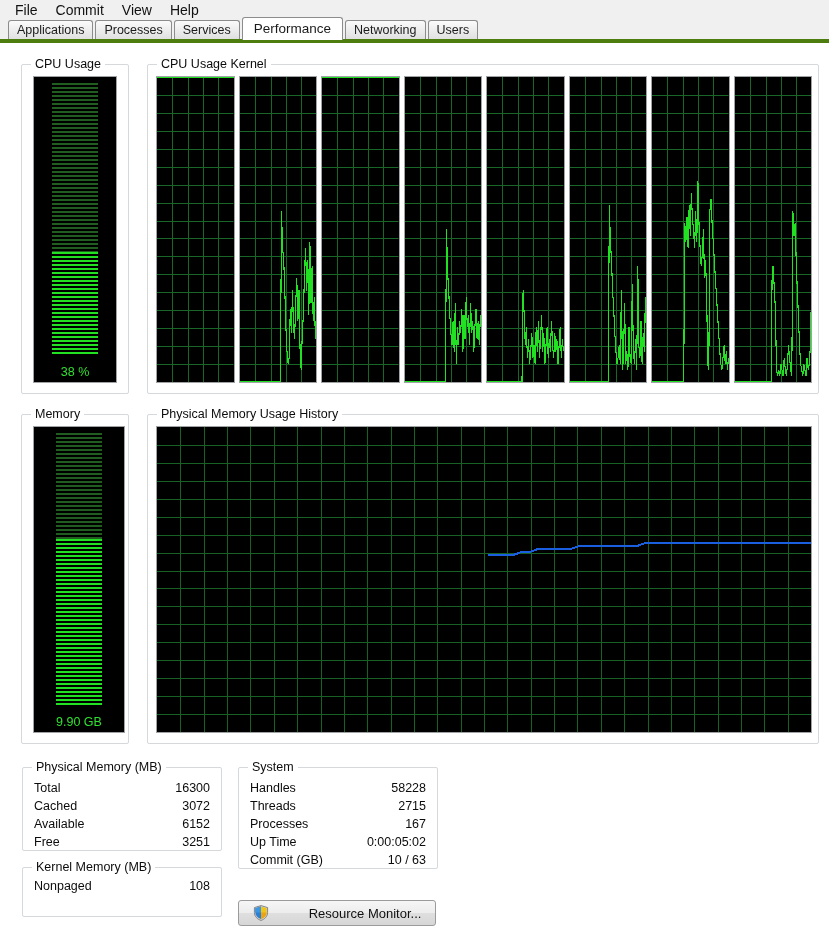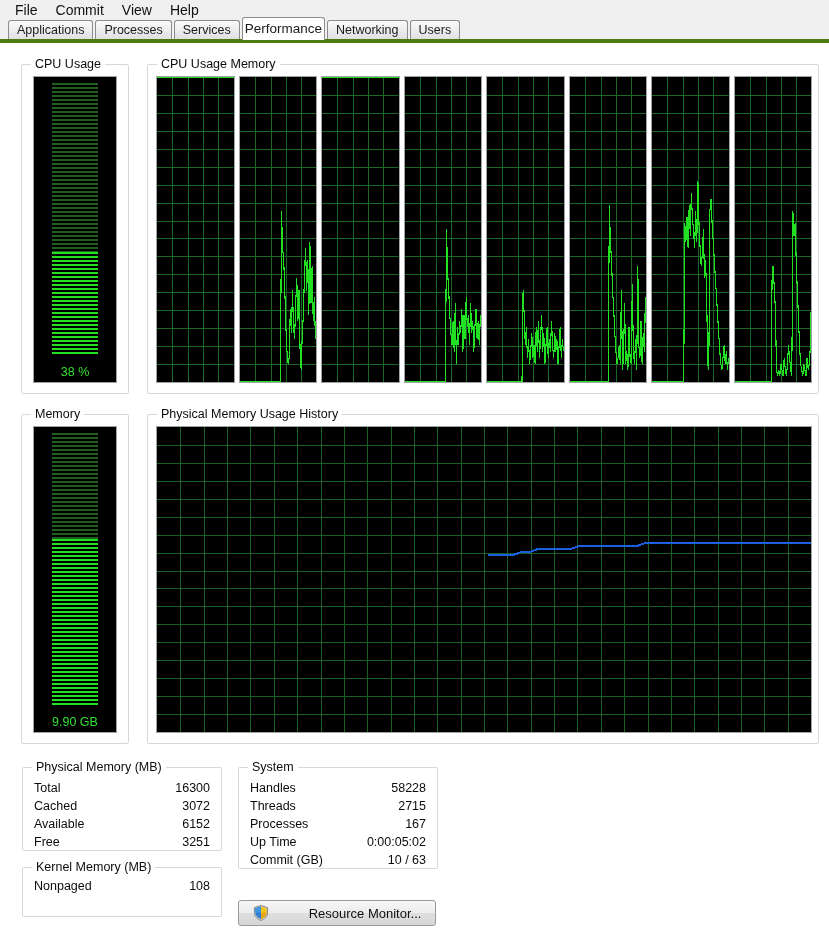--- a/index.html
+++ b/index.html
@@ -60,21 +60,21 @@
     position: relative;
     box-sizing: border-box;
   }
   .tab.selected {
     height: 23px;
     line-height: 22px;
     background: #ffffff;
     z-index: 5;
     margin-bottom: -1px;
     font-size: 13.5px;
-    padding: 0 2px;
+    padding: 0 11px;
   }
 
   
   #client {
     position: absolute;
     left: 0;
     top: 44px;
     width: 829px;
     height: 892px;
     background: #ffffff;
@@ -203,31 +203,31 @@
       <div class="meter-track" style="width:46px; height:272px;">
         <div class="meter-dim" style="height:62%;"></div>
         <div class="meter-lit" style="height:38%;"></div>
       </div>
       <div class="meter-label">38 %</div>
     </div>
   </div>
 
   <div class="group" style="left:21px; top:370px; width:108px; height:330px;">
     <div class="legend">Memory</div>
-    <div class="meter-box" style="left:11px; top:11px; width:84px; height:307px;">
+    <div class="meter-box" style="left:11px; top:11px; width:92px; height:307px;">
       <div class="meter-track" style="width:46px; height:272px;">
         <div class="meter-dim" style="height:39%;"></div>
         <div class="meter-lit" style="height:61%;"></div>
       </div>
       <div class="meter-label">9.90 GB</div>
     </div>
   </div>
 
   <div class="group" style="left:147px; top:20px; width:672px; height:330px;">
-    <div class="legend">CPU Usage Memory</div>
+    <div class="legend">CPU Usage Kernel</div>
     <div id="cpu-panels">
         <div class="graph-frame" style="left: 8px; top: 11px; width: 78.5px; height: 307px;">
           <svg width="76.5" height="305" viewBox="0 0 76.5 305" preserveAspectRatio="none">
             <rect x="0" y="0" width="76.5" height="305" fill="#000000"></rect>
             <g stroke="#1d7a2e" stroke-width="1" opacity="0.85">
               <line x1="15.5" y1="0" x2="15.5" y2="305"></line>
               <line x1="31.5" y1="0" x2="31.5" y2="305"></line>
               <line x1="46.5" y1="0" x2="46.5" y2="305"></line>
               <line x1="61.5" y1="0" x2="61.5" y2="305"></line>
               <line x1="0" y1="18.5" x2="76.5" y2="18.5"></line>

